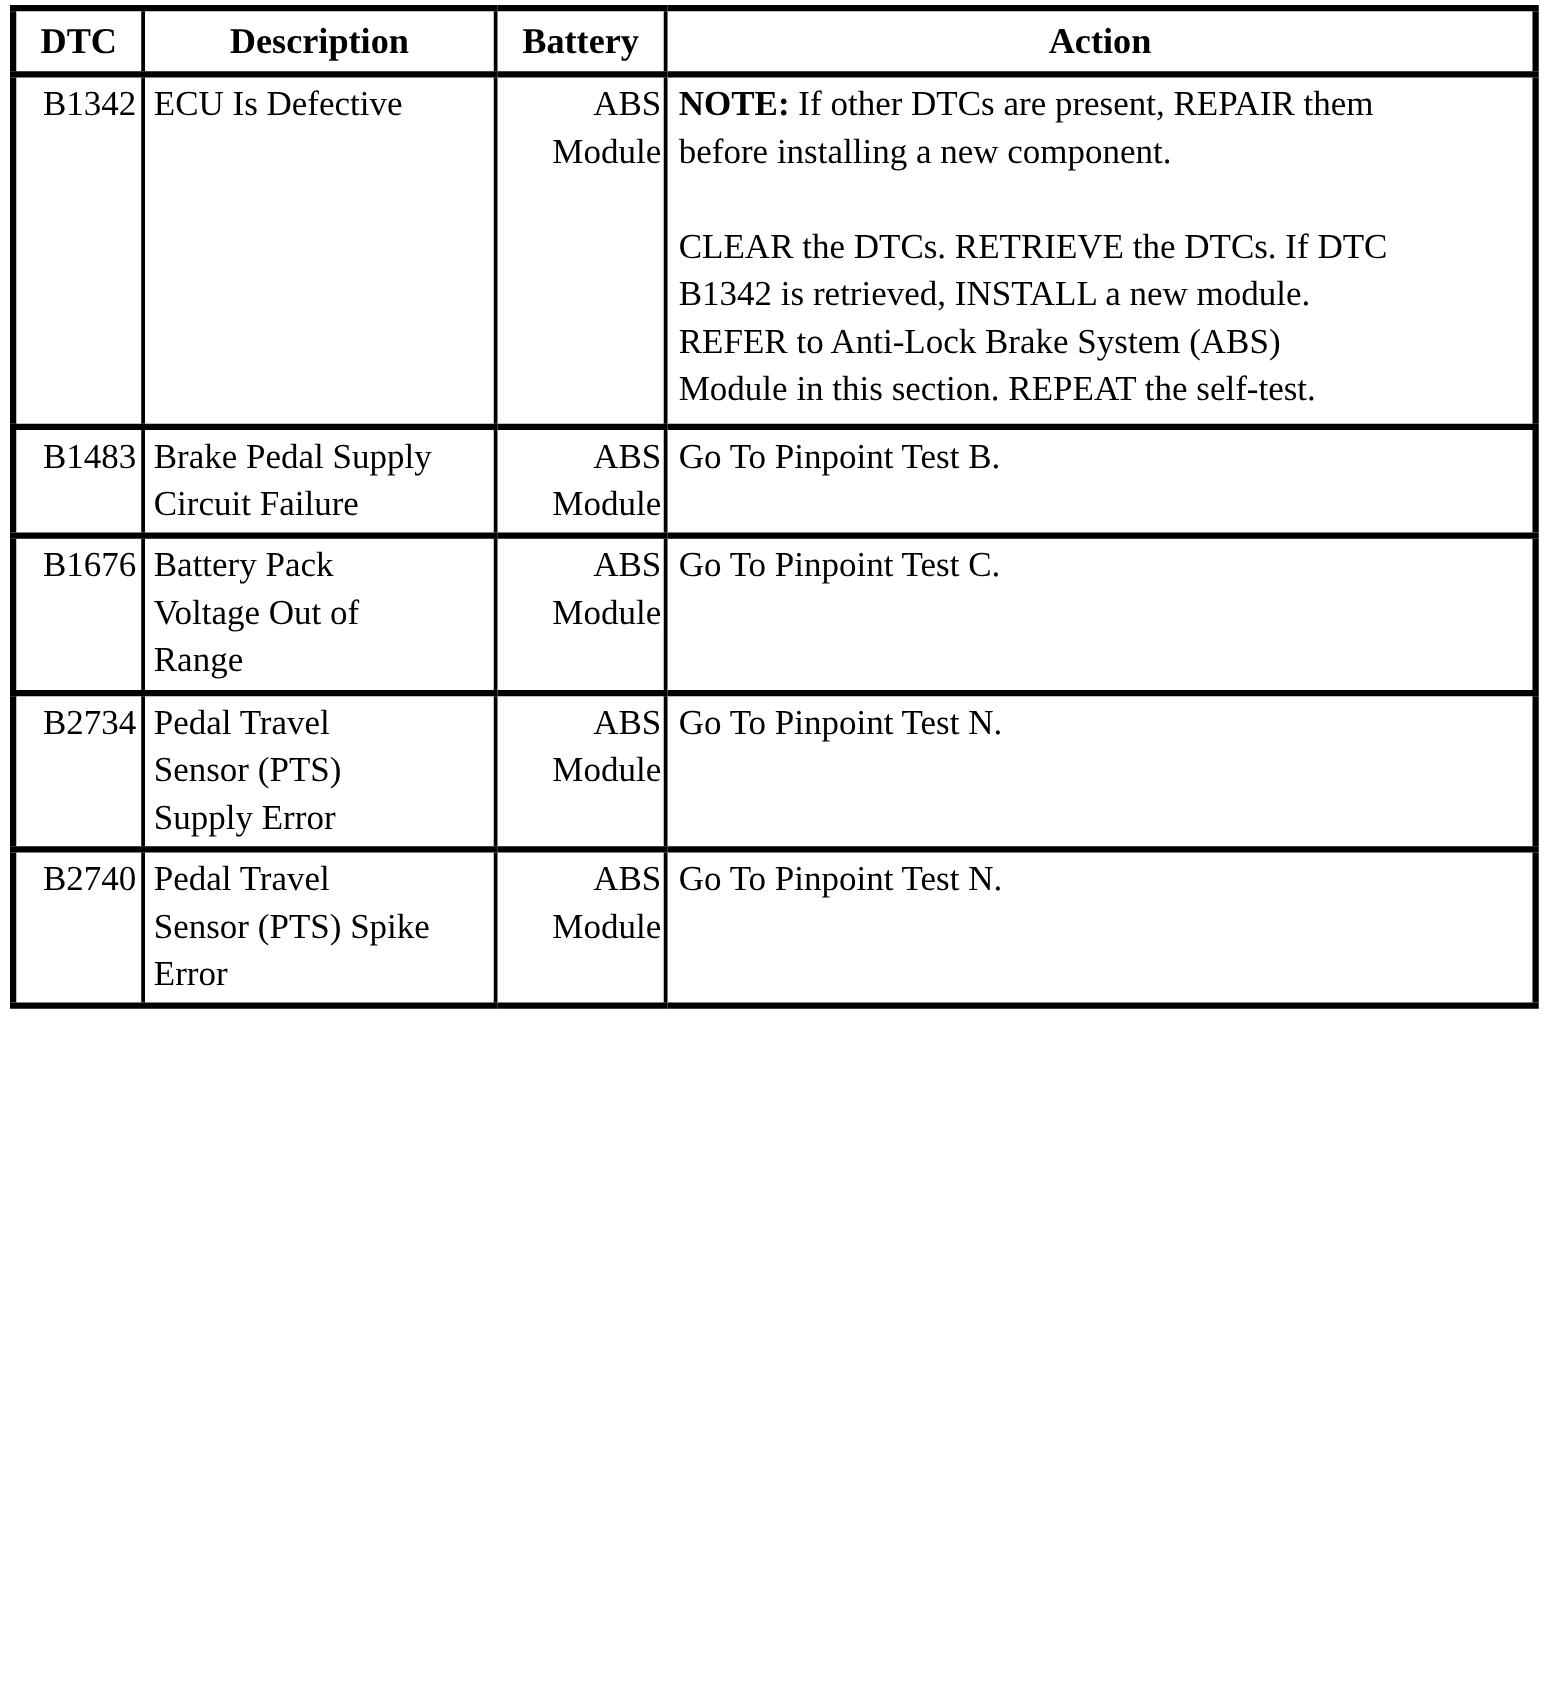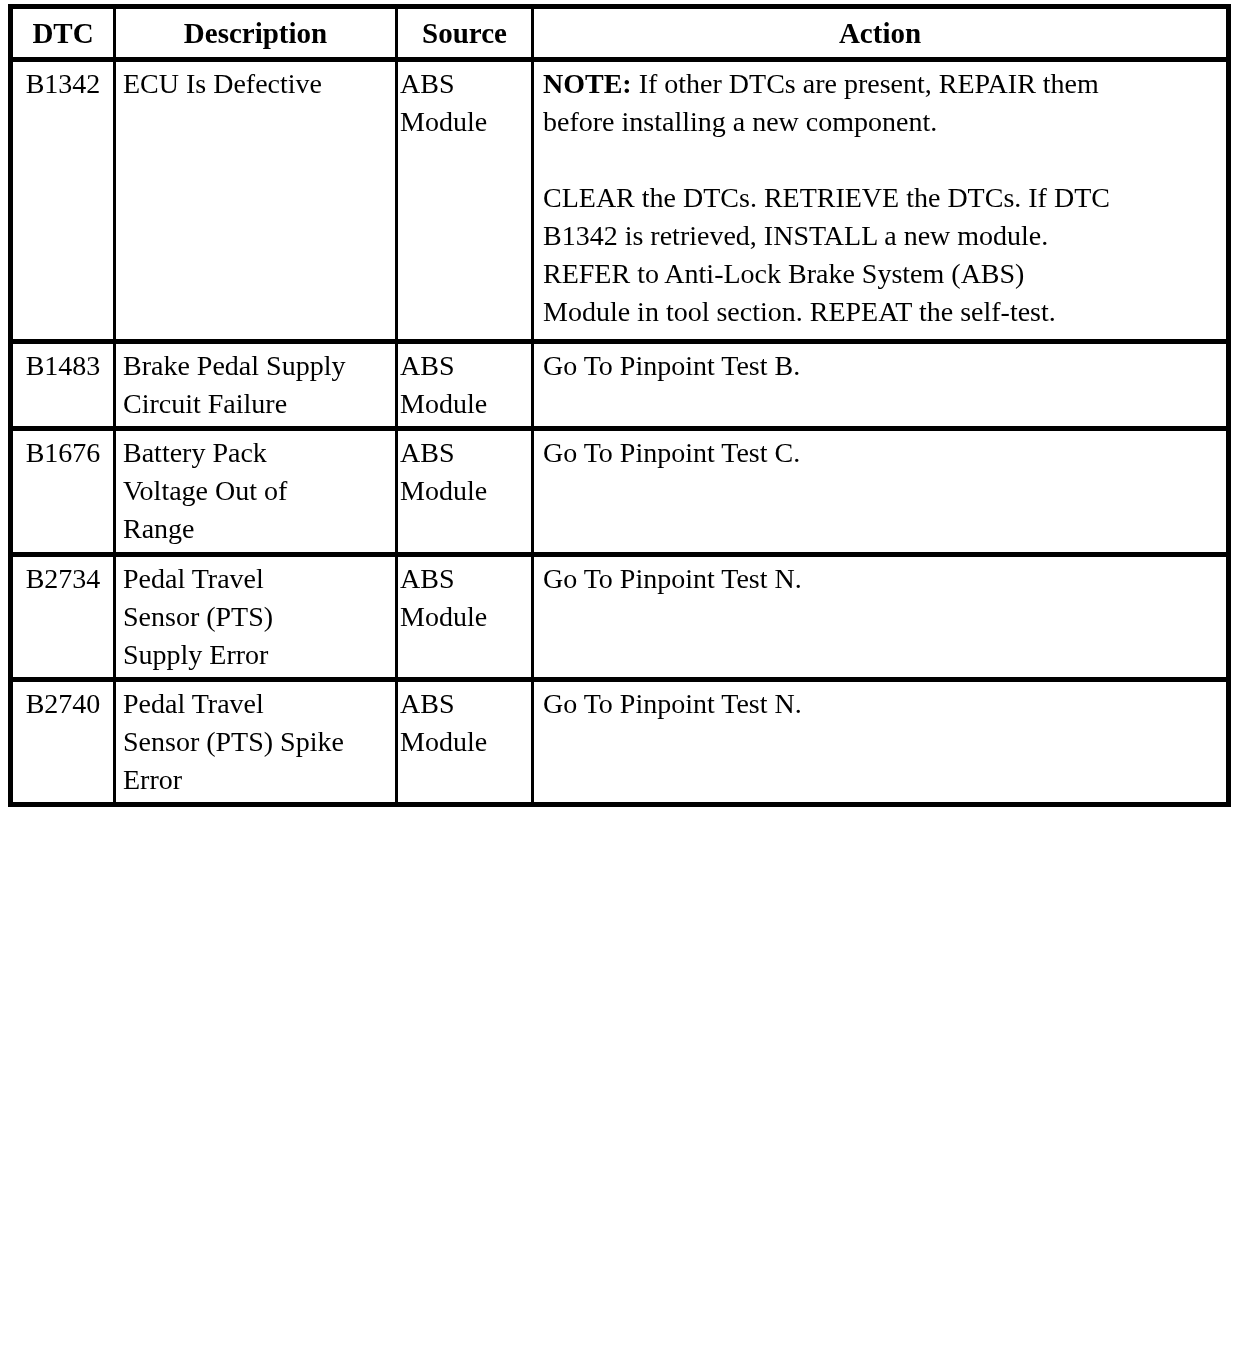--- a/index.html
+++ b/index.html
@@ -53,58 +53,58 @@
     height: 44px;
   }
   td {
     font-size: 28px;
     line-height: 38px;
     padding: 3px 6px;
   }
   td .txt {
     white-space: pre-line;
   }
-  td.col-dtc    { padding: 3px 4px; text-align: center; margin-left: 23px; }
+  td.col-dtc    { padding: 3px 4px; text-align: right; margin-left: 23px; }
   td.col-desc   { padding: 3px 7px; }
-  td.col-source { text-align: left; padding: 3px 2px; }
+  td.col-source { text-align: right; padding: 3px 2px; }
   td.col-action { padding: 3px 9px; }
   .bold { font-weight: bold; }
 </style>
 </head>
 <body>
 
 <div class="page">
   <table class="dtc-table">
     <colgroup>
       <col class="c-dtc">
         <col class="c-desc">
         <col class="c-source">
         <col class="c-action">
     </colgroup>
     <thead>
       <tr style="height:49px;">
         <th>DTC</th>
         <th>Description</th>
-        <th>Source</th>
+        <th>Battery</th>
         <th>Action</th>
       </tr>
     </thead>
     <tbody>
       <tr style="height:282px;">
         <td class="col-dtc"><span class="txt">B1342</span></td>
         <td class="col-desc"><span class="txt">ECU Is Defective</span></td>
         <td class="col-source"><span class="txt">ABS
 Module</span></td>
         <td class="col-action"><span class="txt"><span class="bold">NOTE:</span><span> If other DTCs are present, REPAIR them
 before installing a new component.
 
 CLEAR the DTCs. RETRIEVE the DTCs. If DTC
 B1342 is retrieved, INSTALL a new module.
 REFER to Anti-Lock Brake System (ABS)
-Module in tool section. REPEAT the self-test.</span></span></td>
+Module in this section. REPEAT the self-test.</span></span></td>
       </tr>
       <tr style="height:86px;">
         <td class="col-dtc"><span class="txt">B1483</span></td>
         <td class="col-desc"><span class="txt">Brake Pedal Supply
 Circuit Failure</span></td>
         <td class="col-source"><span class="txt">ABS
 Module</span></td>
         <td class="col-action"><span class="txt">Go To Pinpoint Test B.</span></td>
       </tr>
       <tr style="height:126px;">

